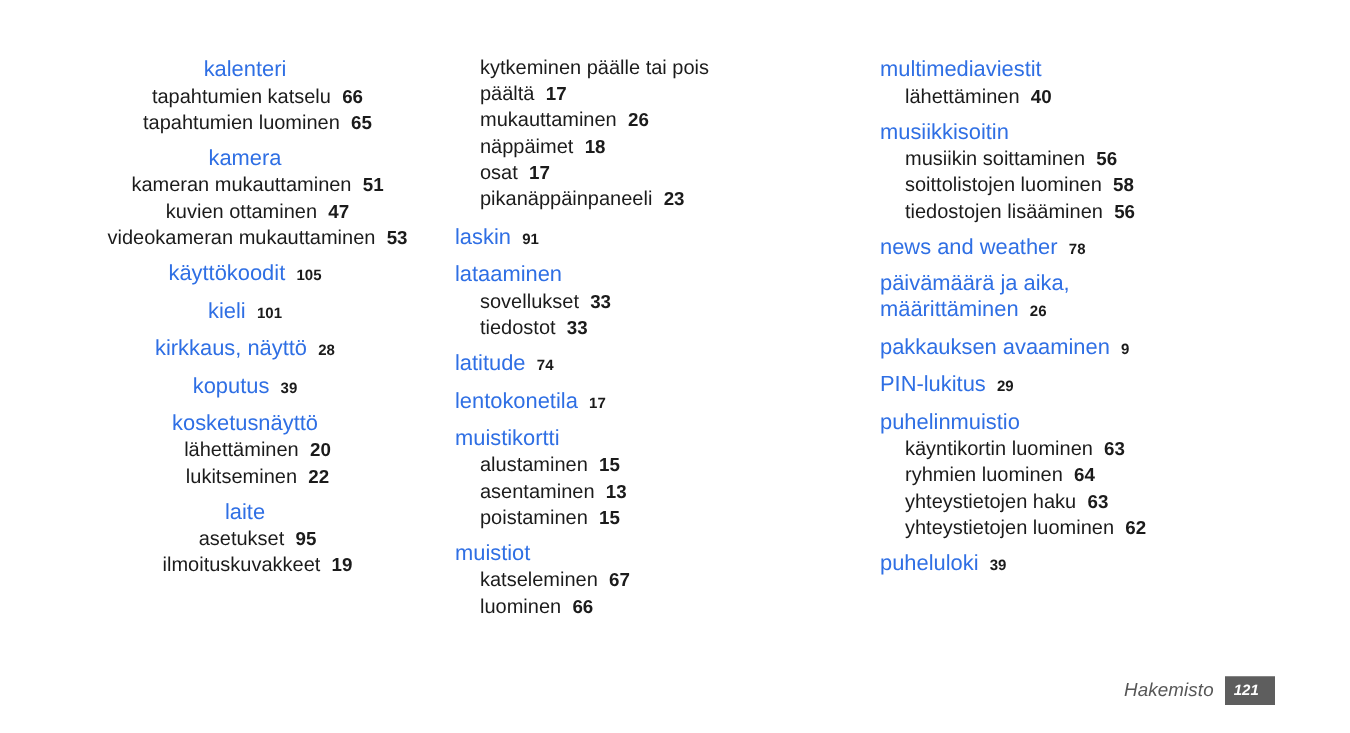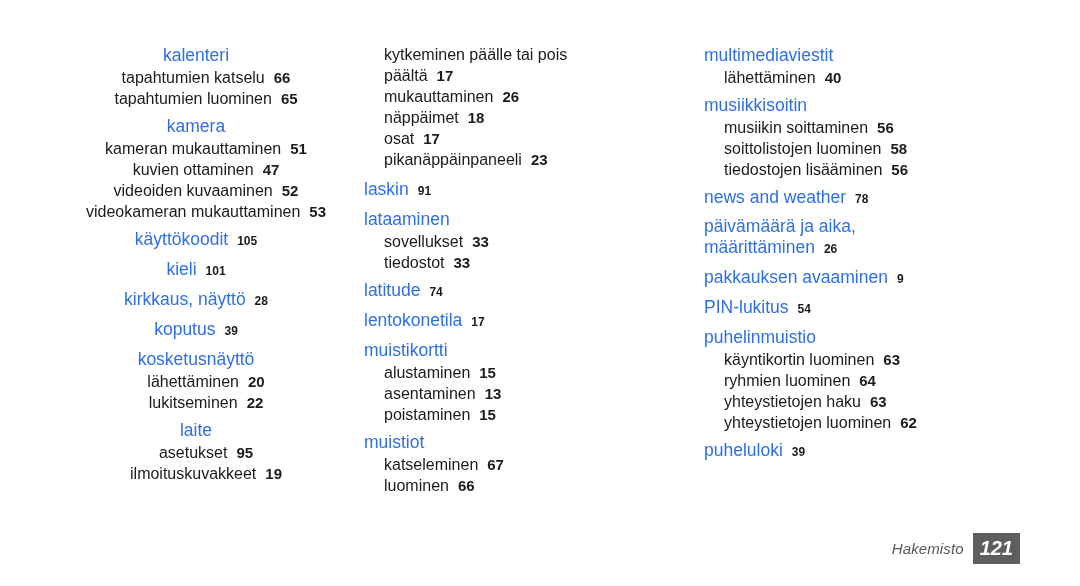--- a/index.html
+++ b/index.html
@@ -107,21 +107,21 @@
     font-size: 15px;
     color: #575757;
     letter-spacing: 0.1px;
   }
   .page-number {
     display: inline-block;
     background: #5e5e5e;
     color: #ffffff;
     font-style: italic;
     font-weight: 700;
-    font-size: 20px;
+    font-size: 12px;
     line-height: 1;
     padding: 5px 7px 6px 7px;
     min-width: 26px;
   }
 </style>
 </head>
 <body>
 
 <div class="page">
 
@@ -132,21 +132,20 @@
           <ul class="subitems">
             <li class="subitem"><span>tapahtumien katselu</span><span class="pg">66</span></li>
             <li class="subitem"><span>tapahtumien luominen</span><span class="pg">65</span></li>
           </ul>
         </div>
         <div class="entry">
           <div class="heading"><span>kamera</span></div>
           <ul class="subitems">
             <li class="subitem"><span>kameran mukauttaminen</span><span class="pg">51</span></li>
             <li class="subitem"><span>kuvien ottaminen</span><span class="pg">47</span></li>
-            <li class="subitem"><span>videoiden kuvaaminen</span><span class="pg">52</span></li>
             <li class="subitem"><span>videokameran mukauttaminen</span><span class="pg">53</span></li>
           </ul>
         </div>
         <div class="entry">
           <div class="heading"><span>käyttökoodit</span><span class="pg">105</span></div>
         </div>
         <div class="entry">
           <div class="heading"><span>kieli</span><span class="pg">101</span></div>
         </div>
         <div class="entry">
@@ -230,21 +229,21 @@
         <div class="entry">
           <div class="heading"><span>news and weather</span><span class="pg">78</span></div>
         </div>
         <div class="entry">
           <div class="heading two-line"><span>päivämäärä ja aika, määrittäminen</span><span class="pg">26</span></div>
         </div>
         <div class="entry">
           <div class="heading"><span>pakkauksen avaaminen</span><span class="pg">9</span></div>
         </div>
         <div class="entry">
-          <div class="heading"><span>PIN-lukitus</span><span class="pg">54</span></div>
+          <div class="heading"><span>PIN-lukitus</span><span class="pg">29</span></div>
         </div>
         <div class="entry">
           <div class="heading"><span>puhelinmuistio</span></div>
           <ul class="subitems">
             <li class="subitem"><span>käyntikortin luominen</span><span class="pg">63</span></li>
             <li class="subitem"><span>ryhmien luominen</span><span class="pg">64</span></li>
             <li class="subitem"><span>yhteystietojen haku</span><span class="pg">63</span></li>
             <li class="subitem"><span>yhteystietojen luominen</span><span class="pg">62</span></li>
           </ul>
         </div>

